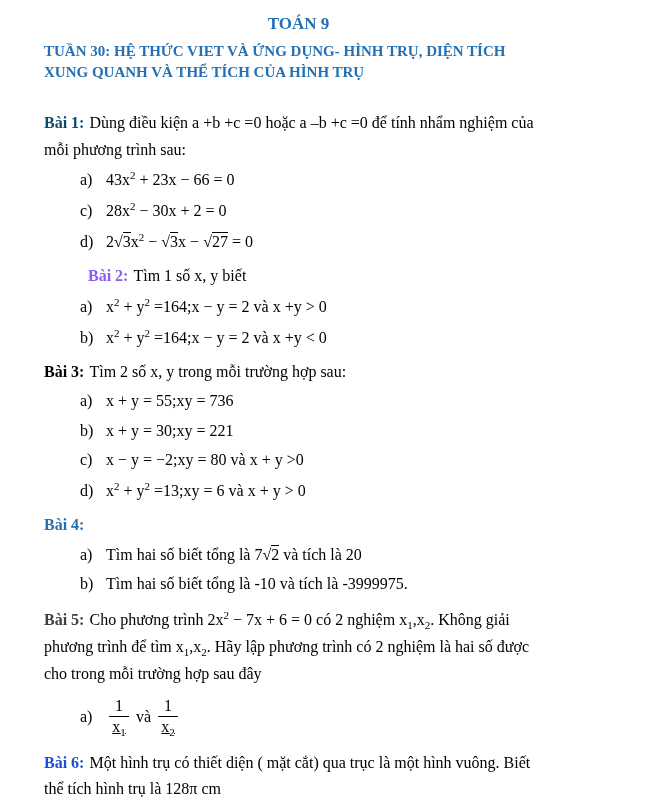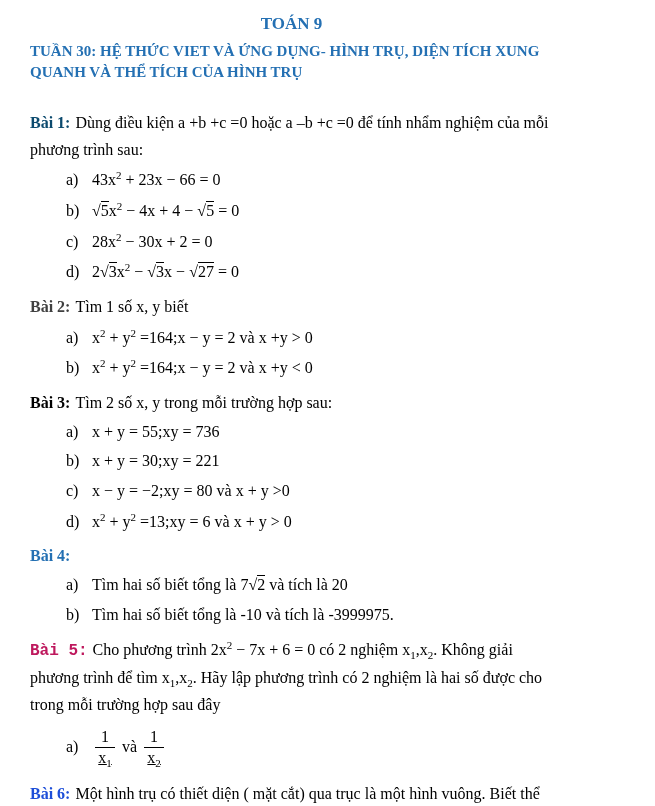--- a/index.html
+++ b/index.html
@@ -6,21 +6,21 @@
   body {
     width: 655px; height: 806px;
     background: #ffffff;
     overflow: hidden;
     font-family: "Liberation Serif", "DejaVu Serif", serif;
     color: #000000;
   }
   .page {
     box-sizing: border-box;
     width: 581px; height: 806px;
-    padding: 10px 28px 0 30px;
+    padding: 10px 28px 0 44px;
   }
   .doc-title {
     text-align: center;
     font-weight: bold;
     font-size: 17px;
     color: #2470b3;
     margin: 2px 0 4px 0;
     line-height: 1.45;
   }
   .doc-subtitle {
@@ -81,37 +81,34 @@
   <div>
   <section class="exercise">
     <p class="ex-head">
       <span class="ex-label" style="color: #0c4a6e;">Bài 1:</span><span class="ex-intro">Dùng điều kiện a +b +c =0 hoặc a –b +c =0 để tính nhẩm nghiệm của mỗi phương trình sau:</span>
     </p>
     <div class="items">
   <div class="ex-item">
     <span class="item-label">a)</span><span class="item-math">43x<sup>2</sup> + 23x − 66 = 0</span>
   </div>
 
-  <div class="ex-item">
-    <span class="item-label">b)</span><span class="item-math"><span class="sqrt">√<span class="rad">5</span></span>x<sup>2</sup> − 4x + 4 − <span class="sqrt">√<span class="rad">5</span></span> = 0</span>
-  </div>
 
   <div class="ex-item">
     <span class="item-label">c)</span><span class="item-math">28x<sup>2</sup> − 30x + 2 = 0</span>
   </div>
 
   <div class="ex-item">
     <span class="item-label">d)</span><span class="item-math">2<span class="sqrt">√<span class="rad">3</span></span>x<sup>2</sup> − <span class="sqrt">√<span class="rad">3</span></span>x − <span class="sqrt">√<span class="rad">27</span></span> = 0</span>
   </div>
 </div>
   </section>
 
   <section class="exercise">
     <p class="ex-head">
-      <span class="ex-label" style="color: #404040;">Bài 2:</span><span class="ex-intro">Tìm 1 số x, y biết</span>
+      <span class="ex-label" style="color: #8b5cf6; margin-left: 44px;">Bài 2:</span><span class="ex-intro">Tìm 1 số x, y biết</span>
     </p>
     <div class="items">
   <div class="ex-item">
     <span class="item-label">a)</span><span class="item-math">x<sup>2</sup> + y<sup>2</sup> =164;x − y = 2 và x +y &gt; 0</span>
   </div>
 
   <div class="ex-item">
     <span class="item-label">b)</span><span class="item-math">x<sup>2</sup> + y<sup>2</sup> =164;x − y = 2 và x +y &lt; 0</span>
   </div>
 </div>
@@ -150,21 +147,21 @@
   </div>
 
   <div class="ex-item">
     <span class="item-label">b)</span><span class="item-math">Tìm hai số biết tổng là -10 và tích là -3999975.</span>
   </div>
 </div>
   </section>
 
   <section class="exercise">
     <p class="ex-head">
-      <span class="ex-label" style="color: #be185d; font-family: Liberation Mono, monospace;">Bài 5:</span><span class="ex-intro">Cho phương trình 2x<sup>2</sup> − 7x + 6 = 0 có 2 nghiệm x<sub>1</sub>,x<sub>2</sub>. Không giải phương trình để tìm x<sub>1</sub>,x<sub>2</sub>. Hãy lập phương trình có 2 nghiệm là hai số được cho trong mỗi trường hợp sau đây</span>
+      <span class="ex-label" style="color: #404040;">Bài 5:</span><span class="ex-intro">Cho phương trình 2x<sup>2</sup> − 7x + 6 = 0 có 2 nghiệm x<sub>1</sub>,x<sub>2</sub>. Không giải phương trình để tìm x<sub>1</sub>,x<sub>2</sub>. Hãy lập phương trình có 2 nghiệm là hai số được cho trong mỗi trường hợp sau đây</span>
     </p>
     <div class="items row">
   <div class="ex-item">
     <span class="item-label">a)</span><span class="item-math"><span class="frac">
                 <span class="num">1</span>
                 <span class="den">x<sub>1</sub></span>
               </span> và <span class="frac">
                 <span class="num">1</span>
                 <span class="den">x<sub>2</sub></span>
               </span></span>

